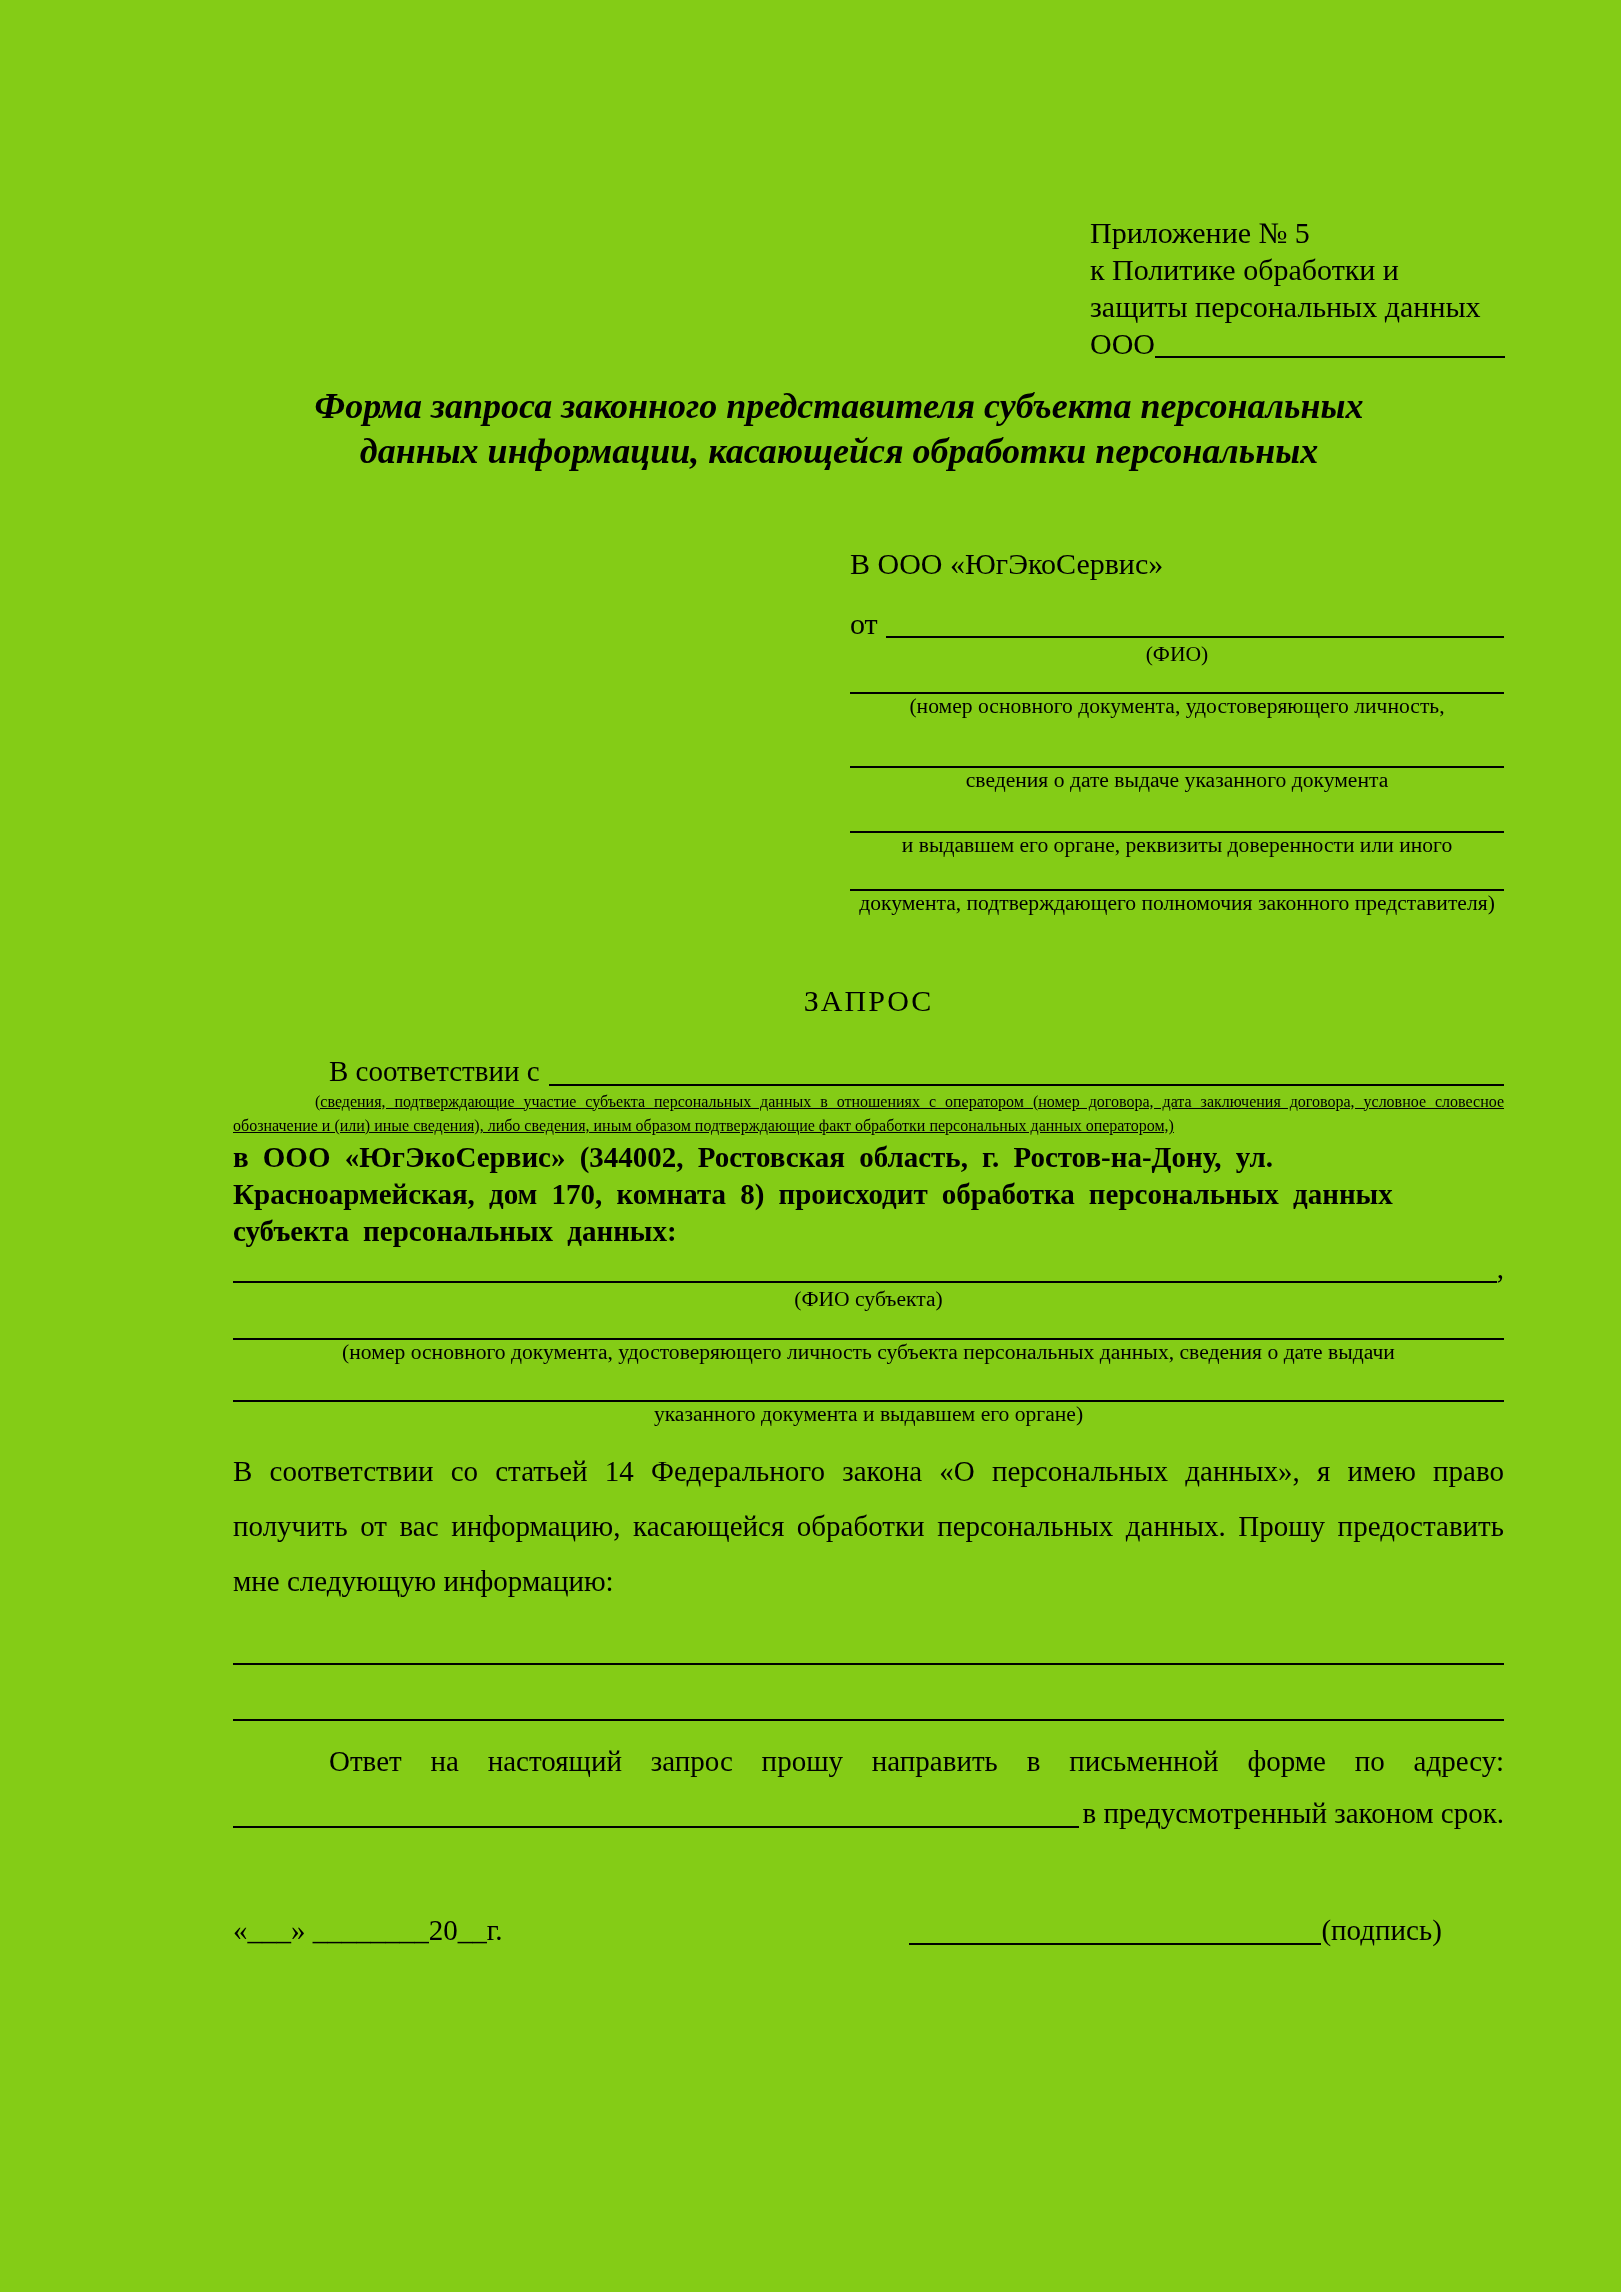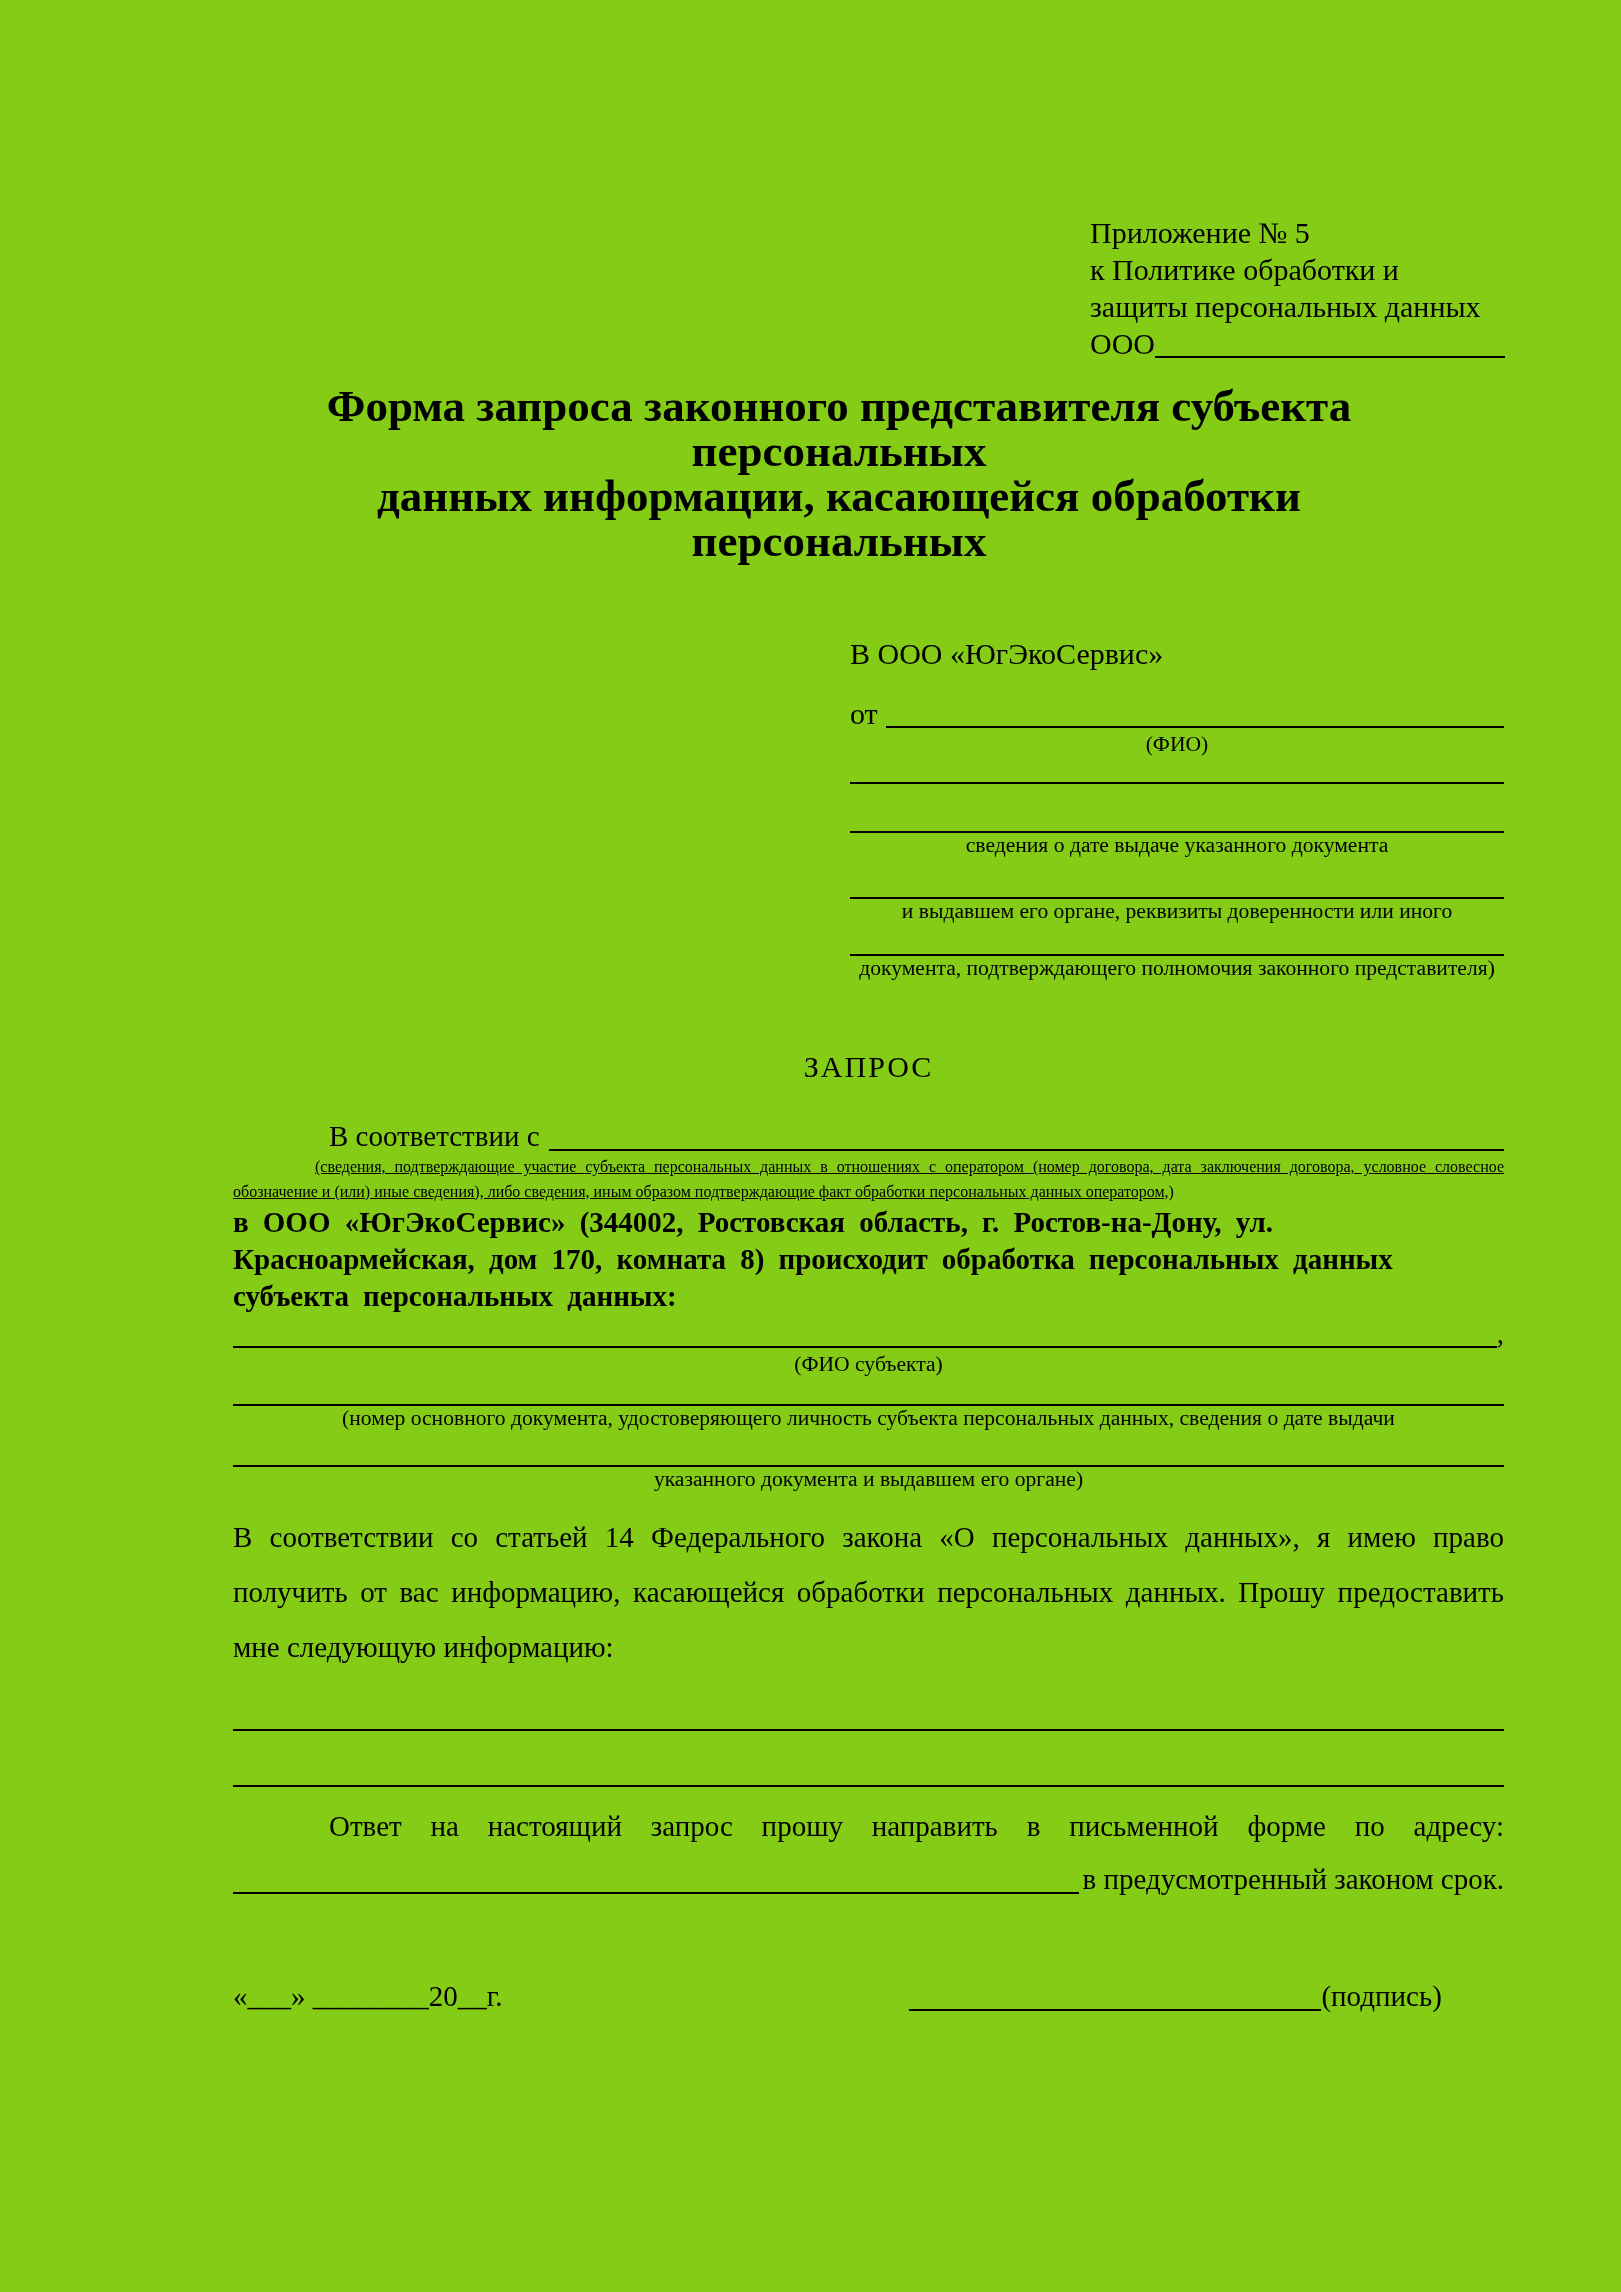--- a/index.html
+++ b/index.html
@@ -16,21 +16,21 @@
     overflow: hidden;
   }
   .fill-line { flex: 1 1 auto; border-bottom: 2px solid #000; align-self: flex-end; margin-bottom: 3.9px; }
   .hr-line  { border-bottom: 2px solid #000; }
 
   
   .appendix { margin-left: 857px; width: 415px; font-size: 30px; line-height: 37px; }
   .appendix-ooo { display: flex; }
 
   
-  .title { margin-top: 21.6px; padding-right: 59px; text-align: center; font-weight: bold; font-size: 45px; line-height: 45px; }
+  .title { margin-top: 21.6px; padding-right: 59px; text-align: center; font-weight: bold; font-size: 36px; line-height: 45px; font-style: italic; }
 
   
   .addressee { margin-top: 71px; margin-left: 617px; width: 654px; font-size: 30px; line-height: 37px; }
   .from-row { display: flex; margin-top: 23.5px; }
   .from-row .from-label { margin-right: 7.8px; }
   .cap { font-size: 21.6px; line-height: 24.5px; text-align: center; font-weight: normal; }
   .a-line-1 { height: 25.5px; }
   .a-line-2 { height: 47px; }
   .a-line-3 { height: 39px; }
   .a-line-4 { height: 31px; }
@@ -79,20 +79,21 @@
   </div>
 
   <div class="addressee">
     <div>В ООО «ЮгЭкоСервис»</div>
     <div class="from-row">
       <span class="from-label">от</span>
       <div class="fill-line"></div>
     </div>
     <div class="cap">(ФИО)</div>
     <div class="hr-line a-line-1"></div>
+    <div class="cap">(номер основного документа, удостоверяющего личность,</div>
     <div class="hr-line a-line-2"></div>
     <div class="cap">сведения о дате выдаче указанного документа</div>
     <div class="hr-line a-line-3"></div>
     <div class="cap">и выдавшем его органе, реквизиты доверенности или иного</div>
     <div class="hr-line a-line-4"></div>
     <div class="cap">документа, подтверждающего полномочия законного представителя)</div>
   </div>
 
   <div class="zapros">ЗАПРОС</div>
 

